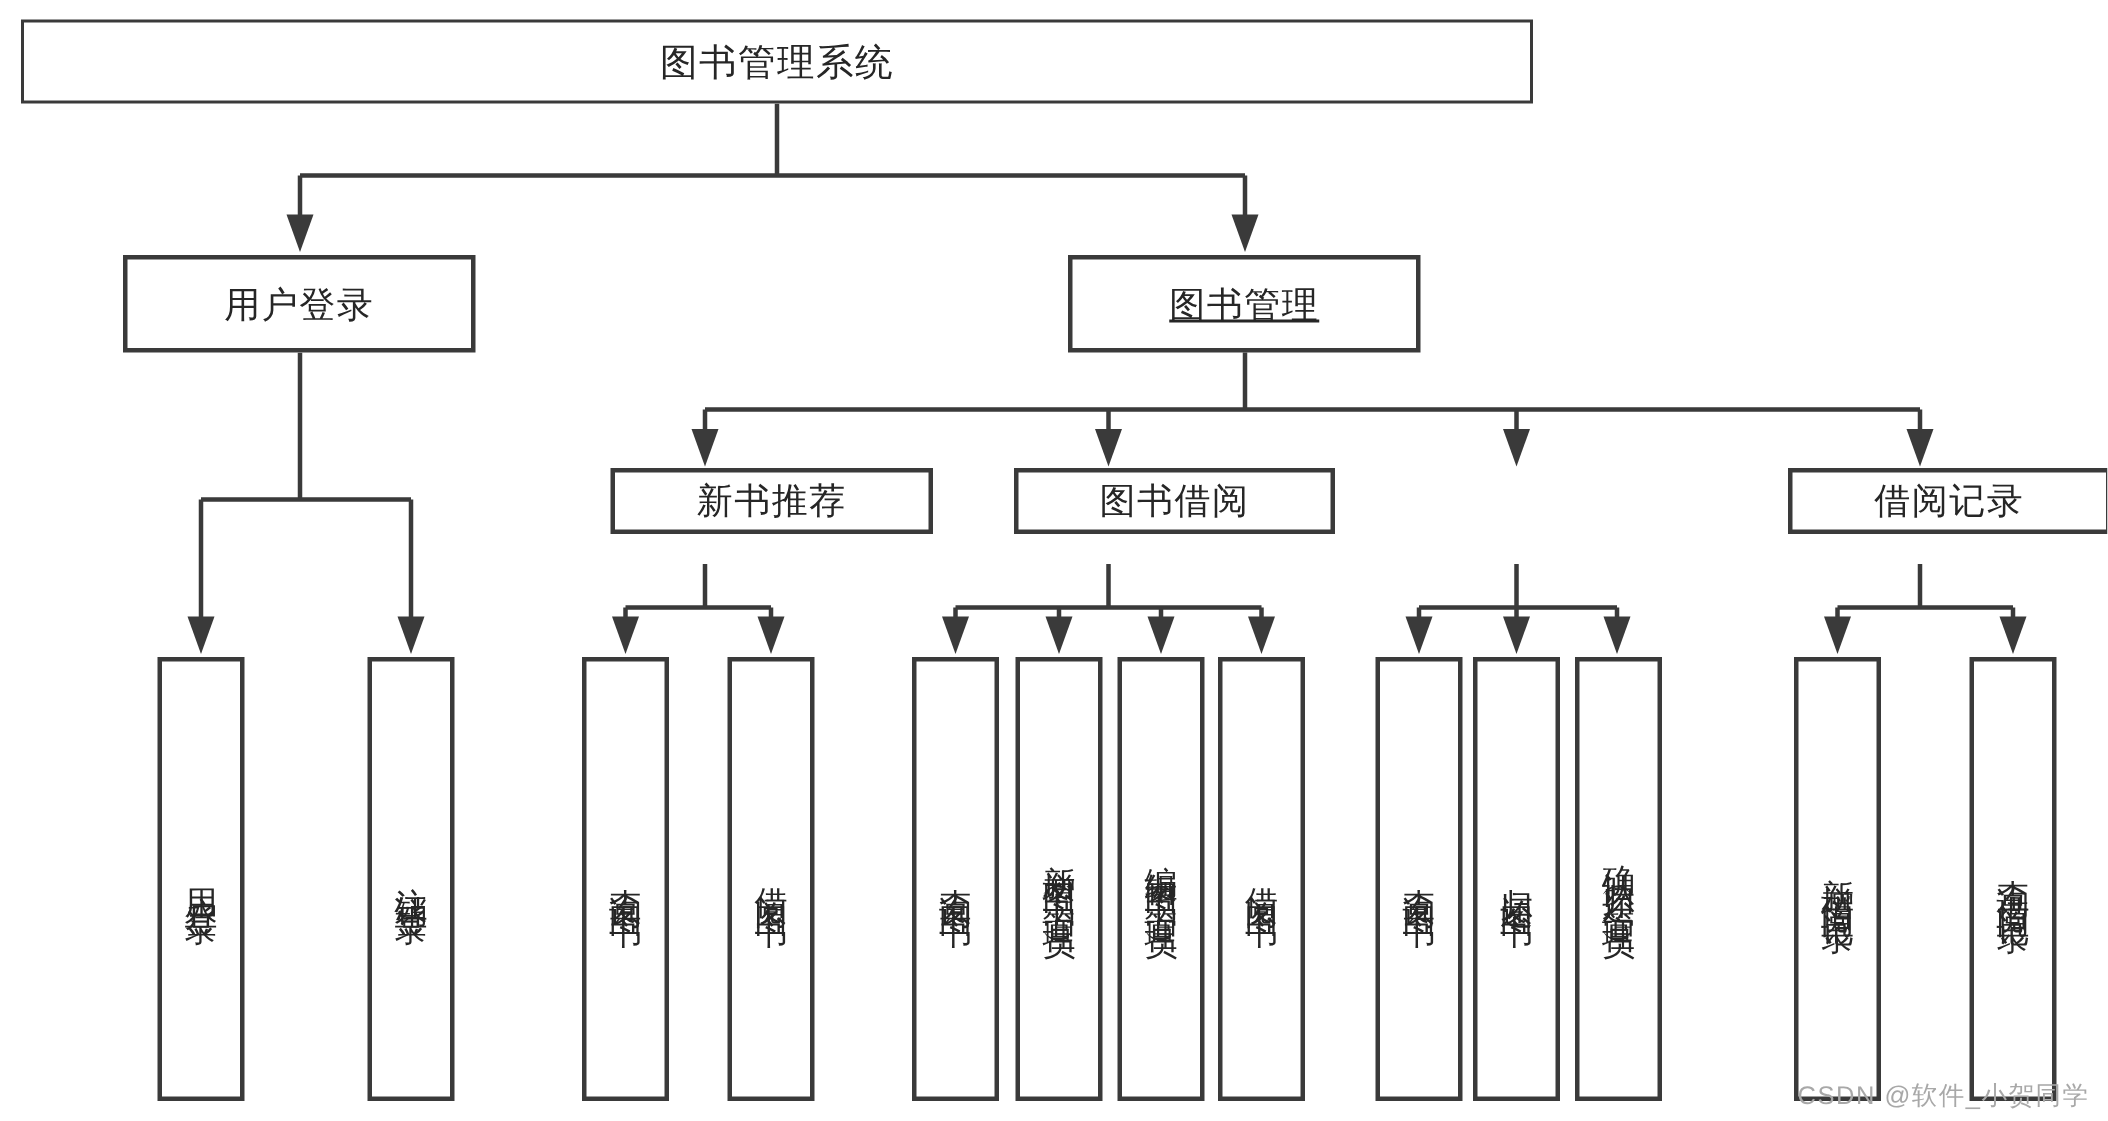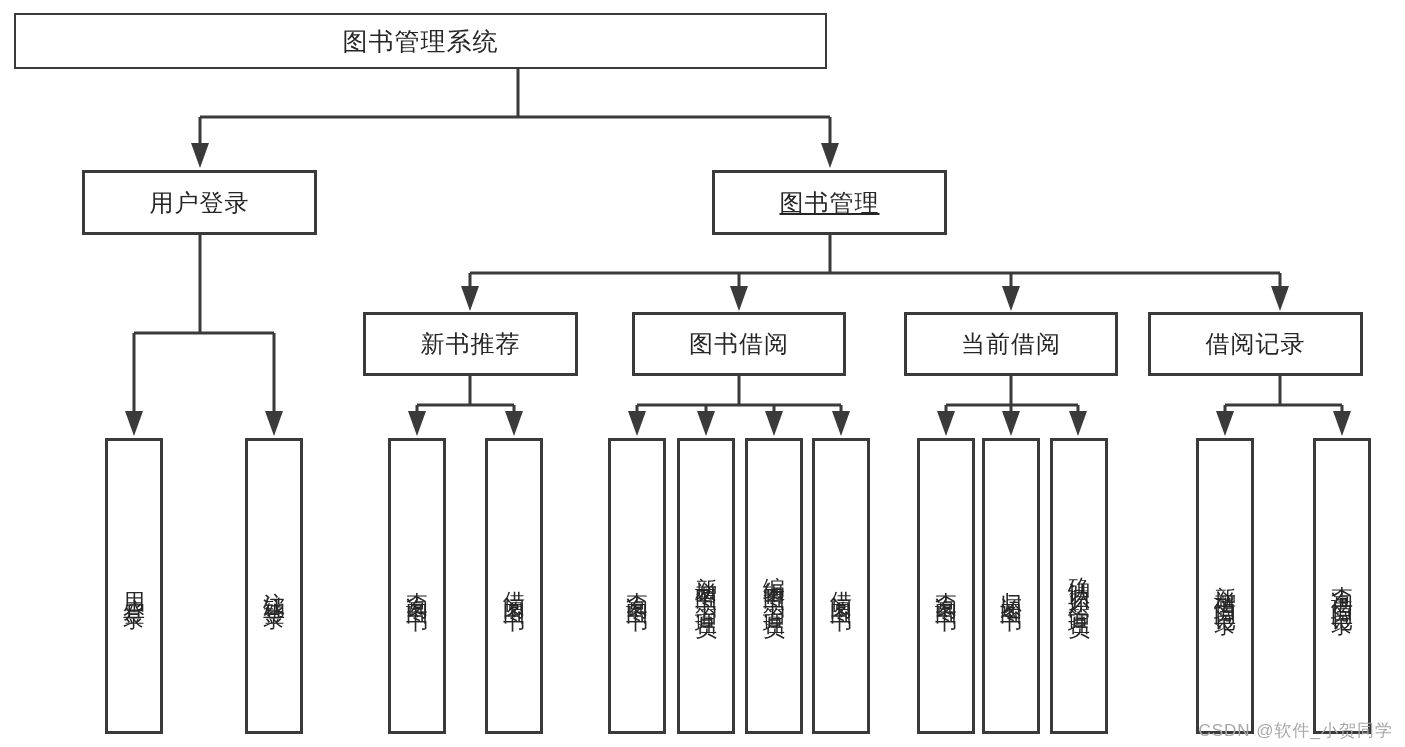--- a/index.html
+++ b/index.html
@@ -30,34 +30,35 @@
     position:absolute;
     background:#ffffff;
     border:3px solid var(--line);
     display:flex;
     align-items:center;
     justify-content:center;
     z-index:2;
     color:var(--text);
   }
   .box-root{
-    left:14px;top:13px;width:813px;height:56px;
+    left:14px;top:13px;width:1008px;height:56px;
     border-width:2.5px;
     font-size:25px;
     letter-spacing:1px;
   }
   .lvl2{
     top:170px;width:235px;height:65px;
     font-size:24px;
     letter-spacing:1px;
   }
   .lvl3{
-    top:312px;width:215px;height:64px;
+    top:312px;width:215px;height:44px;
     font-size:24px;
     letter-spacing:1px;
+    margin-left:44px;
   }
   .leaf{
     top:438px;width:58px;height:296px;
   }
   .vtext{
     writing-mode:vertical-rl;
     text-orientation:mixed;
     font-size:22px;
     letter-spacing:6px;
     line-height:1;
@@ -122,21 +123,20 @@
     </g>
   </svg>
 
   <div class="node box-root">图书管理系统</div>
 
   <div class="node lvl2" style="left:82px;">用户登录</div>
   <div class="node lvl2" style="left:712px;text-decoration:underline;">图书管理</div>
 
   <div class="node lvl3" style="left:363px;">新书推荐</div>
   <div class="node lvl3" style="left:632px;width:214px;text-align:center;">图书借阅</div>
-  <div class="node lvl3" style="left:904px;width:214px;">当前借阅</div>
   <div class="node lvl3" style="left:1148px;">借阅记录</div>
 
   <div class="node leaf" style="left:105px;">
     <span class="vtext">用户登录</span>
   </div>
   <div class="node leaf" style="left:245px;">
     <span class="vtext">注销登录</span>
   </div>
 
   <div class="node leaf" style="left:388px;">

